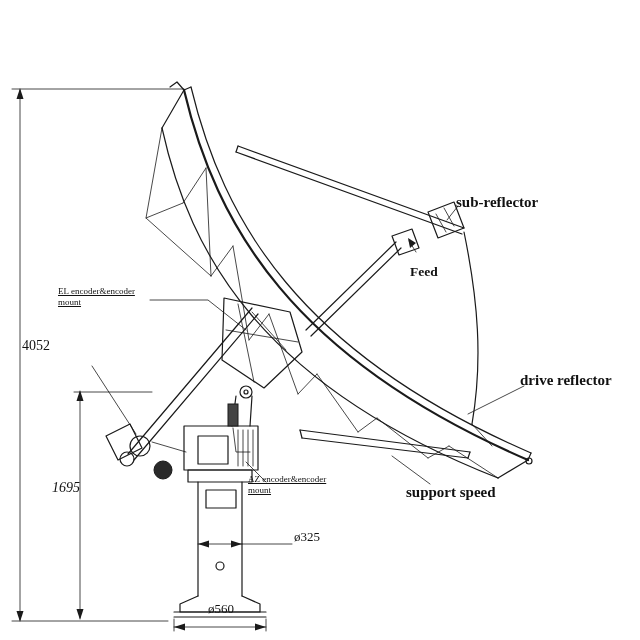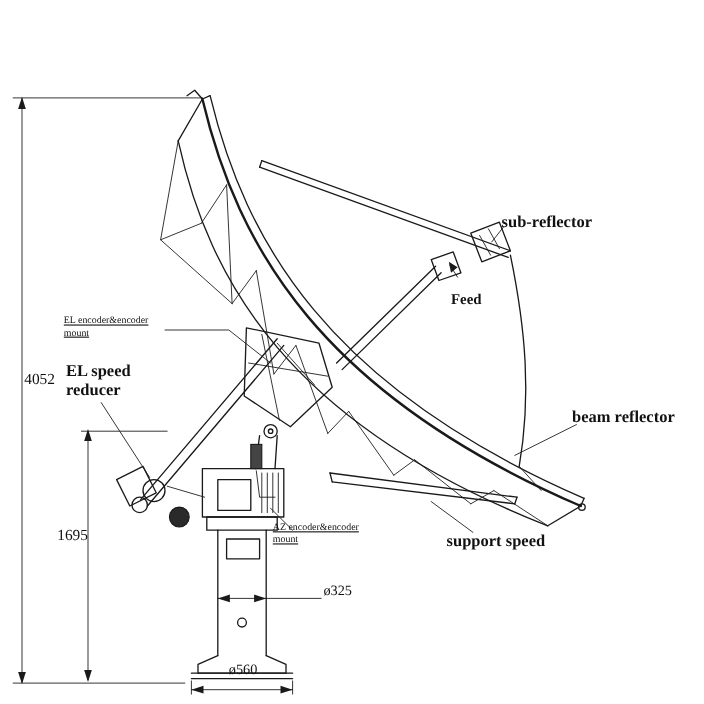--- a/index.html
+++ b/index.html
@@ -157,41 +157,37 @@
       <line class="ln thin" x1="92" y1="366" x2="136" y2="434"></line>
       <path class="ln thin" d="M250,452 L236,452 L233,428"></path>
       <line class="ln thin" x1="266" y1="482" x2="246" y2="462"></line>
     </g>
   </svg>
 
   <div class="label lbl-bold" style="left:456px;top:194px;">sub-reflector</div>
 
   <div class="label lbl-med" style="left:410px;top:254px;">Feed</div>
 
-  <div class="label lbl-bold" style="left:520px;top:372px;">beam reflector</div>
+  <div class="label lbl-bold" style="left:520px;top:372px;">drive reflector</div>
 
   <div class="label lbl-bold" style="left:406px;top:484px;">support speed</div>
 
   <div class="label lbl-small" style="left:58px;top:286px;">
     <div>EL encoder&amp;encoder</div>
     <div>mount</div>
   </div>
 
-  <div class="label lbl-bold" style="left:60px;top:330px;">
-    <div>EL speed</div>
-    <div>reducer</div>
-  </div>
 
   <div class="label lbl-small" style="left:248px;top:442px;margin-top:32px;">
     <div>AZ encoder&amp;encoder</div>
     <div>mount</div>
   </div>
 
 
   <div class="label lbl-dim" style="left:22px;top:338px;">4052</div>
 
-  <div class="label lbl-dim" style="left:52px;top:480px;">1695</div>
+  <div class="label lbl-dim" style="left:52px;top:480px;font-style:italic;">1695</div>
 
   <div class="label lbl-dim-sm" style="left:294px;top:530px;">ø325</div>
 
   <div class="label lbl-dim-sm" style="left:208px;top:602px;">ø560</div>
 
 </div>
 
 </body></html>

